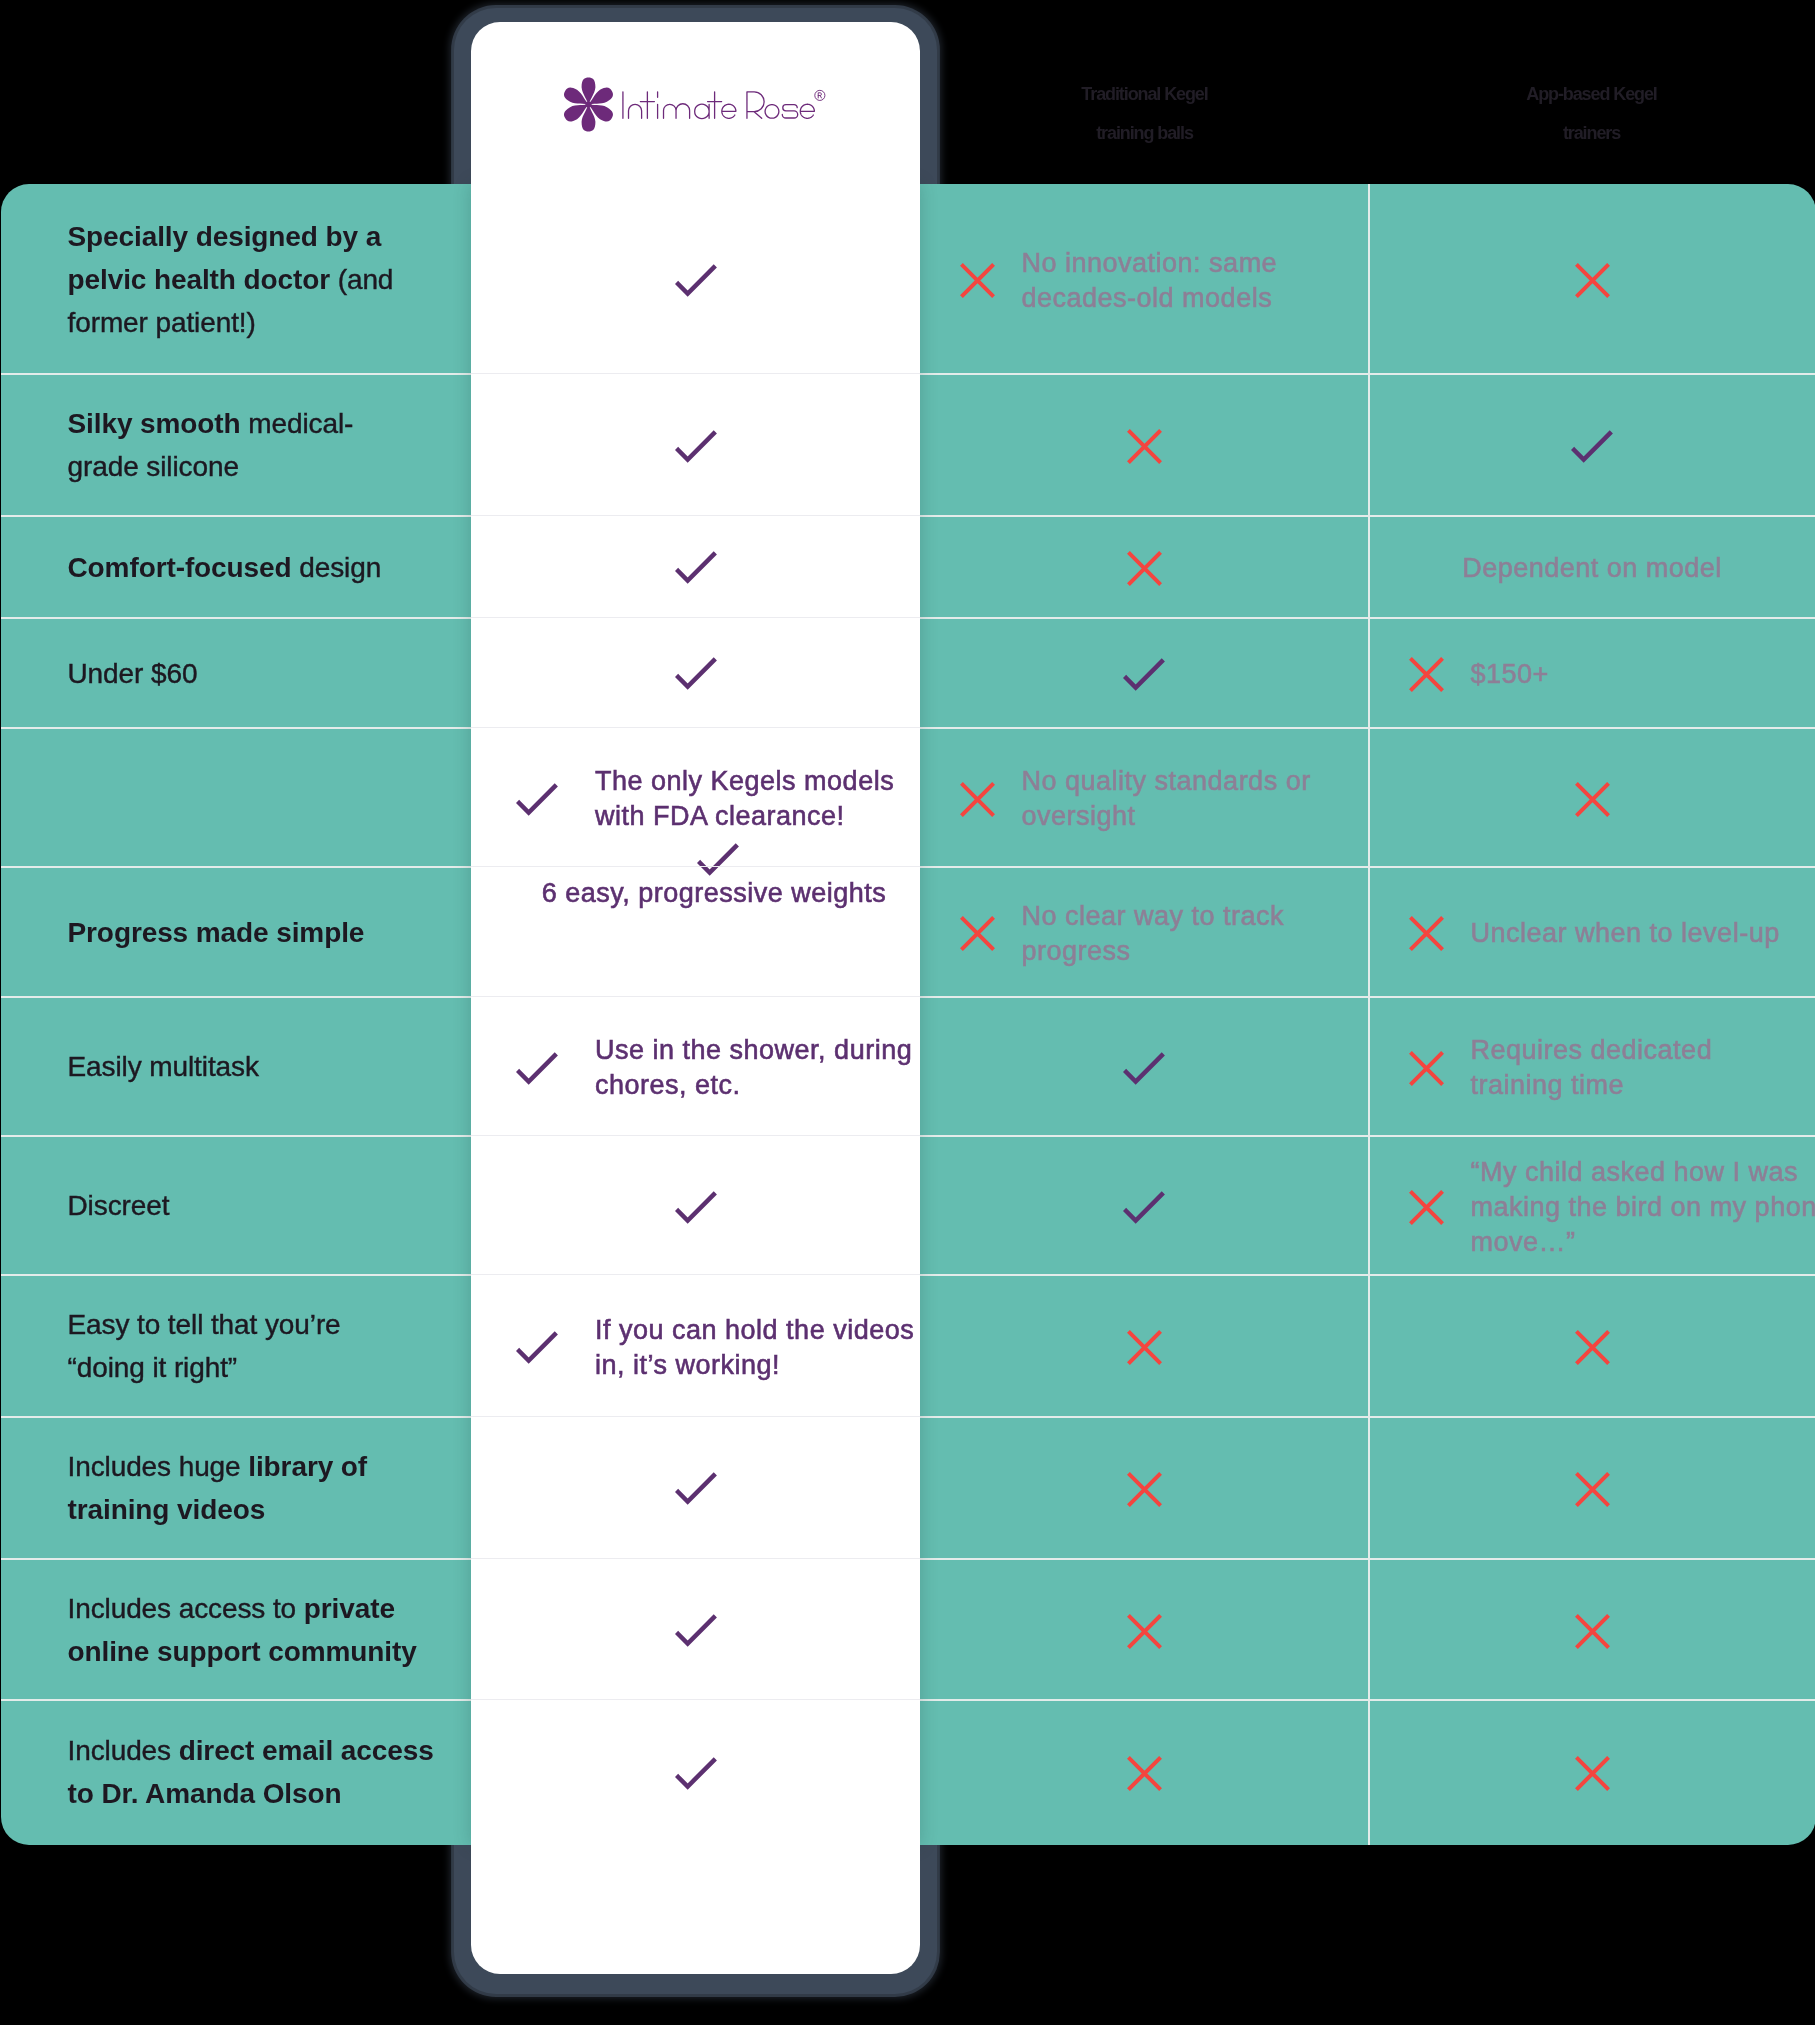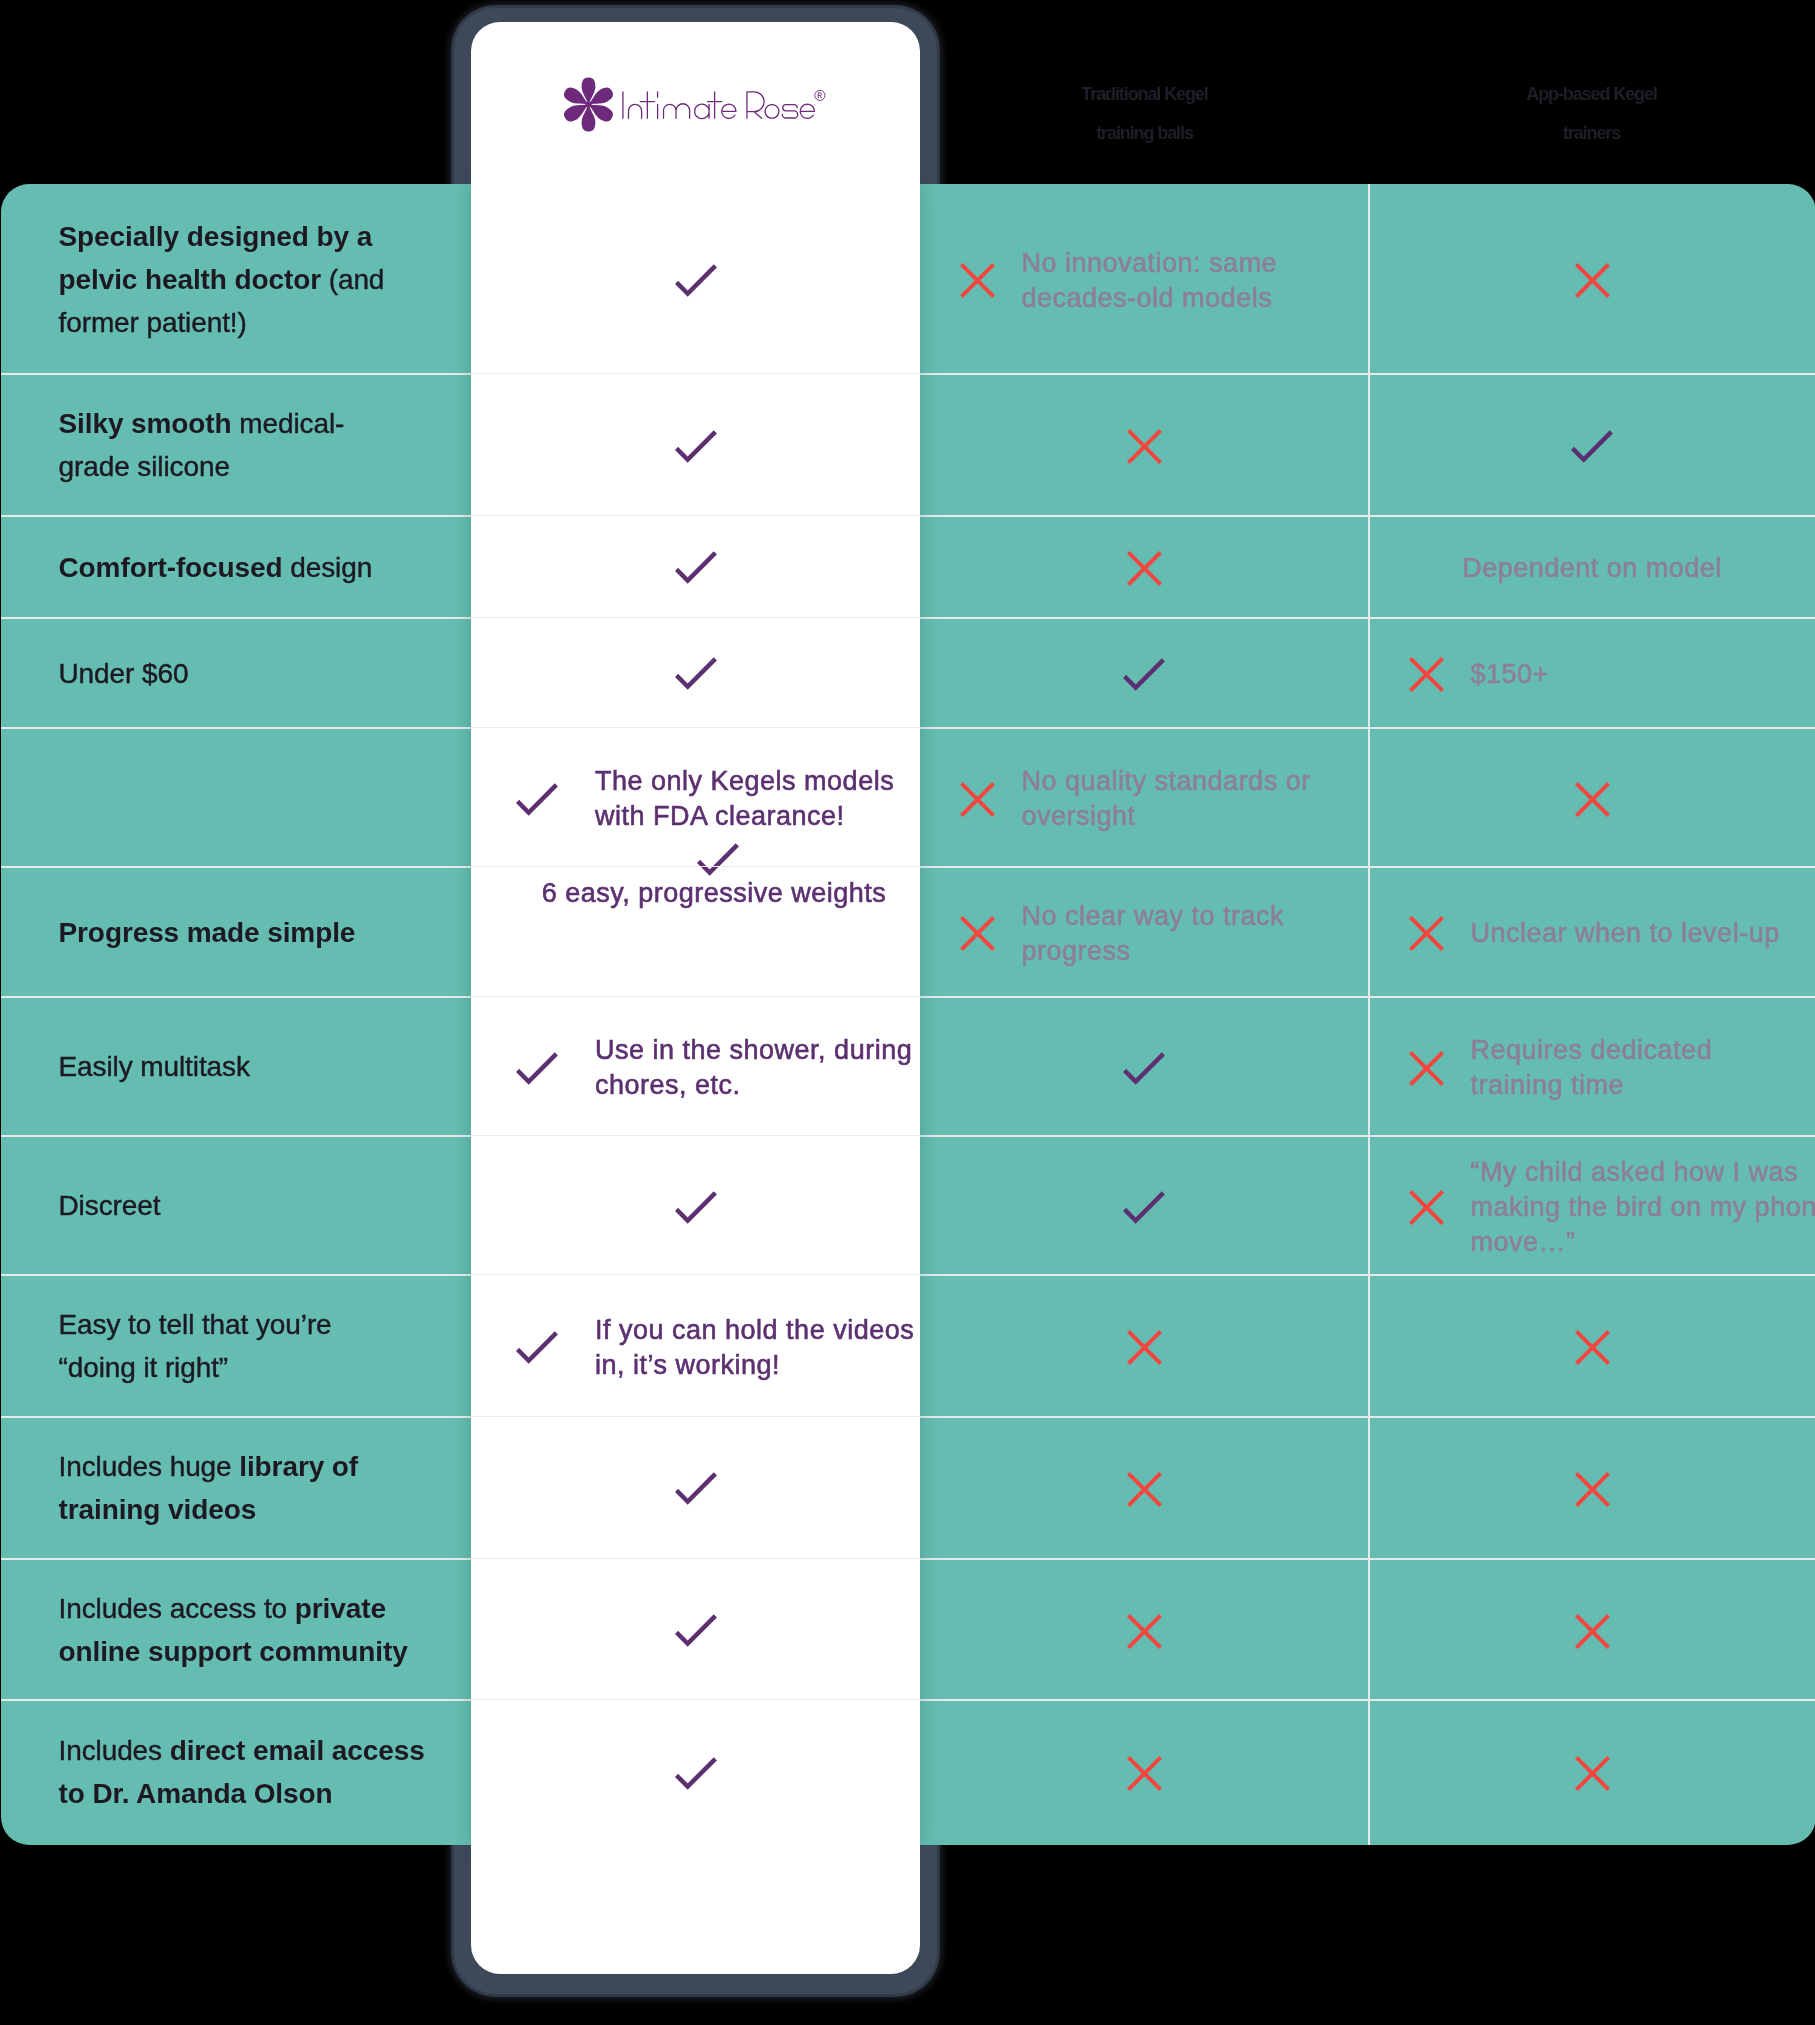--- a/index.html
+++ b/index.html
@@ -13,21 +13,21 @@
        font-weight:700;font-size:18px;line-height:39px;letter-spacing:-1.1px;}
   #hdr-trad{left:920px;width:449px;}
   #hdr-app{left:1368px;width:447px;}
 
   
   #panel{position:absolute;left:0.5px;top:184px;width:1815px;height:1661px;
          background:#64bdb0;border-radius:28px;z-index:2;}
   .row{position:absolute;left:0;width:1815px;}
   .cell{position:absolute;top:0;height:100%;display:flex;align-items:center;}
   .c-trad, .c-app{top:1.9px;}
-  .c-feature{left:0;width:470px;}
+  .c-feature{left:0;width:470px;padding-left:9px;}
   .c-trad{left:919px;width:449px;}
   .c-app{left:1368px;width:447px;}
 
   .feature-text{padding-left:58px;padding-right:19px;color:#1d1821;
                 font-size:28px;line-height:43px;letter-spacing:-0.1px;font-weight:400;}
   .feature-text span{-webkit-text-stroke:0.4px #1d1821;}
   .feature-text b{font-weight:700;}
 
   .hline{position:absolute;left:0;width:1815px;height:2.4px;background:#e3ecea;}
   #vline{position:absolute;left:1367px;top:0;width:2.4px;height:1661px;background:#e3ecea;}

